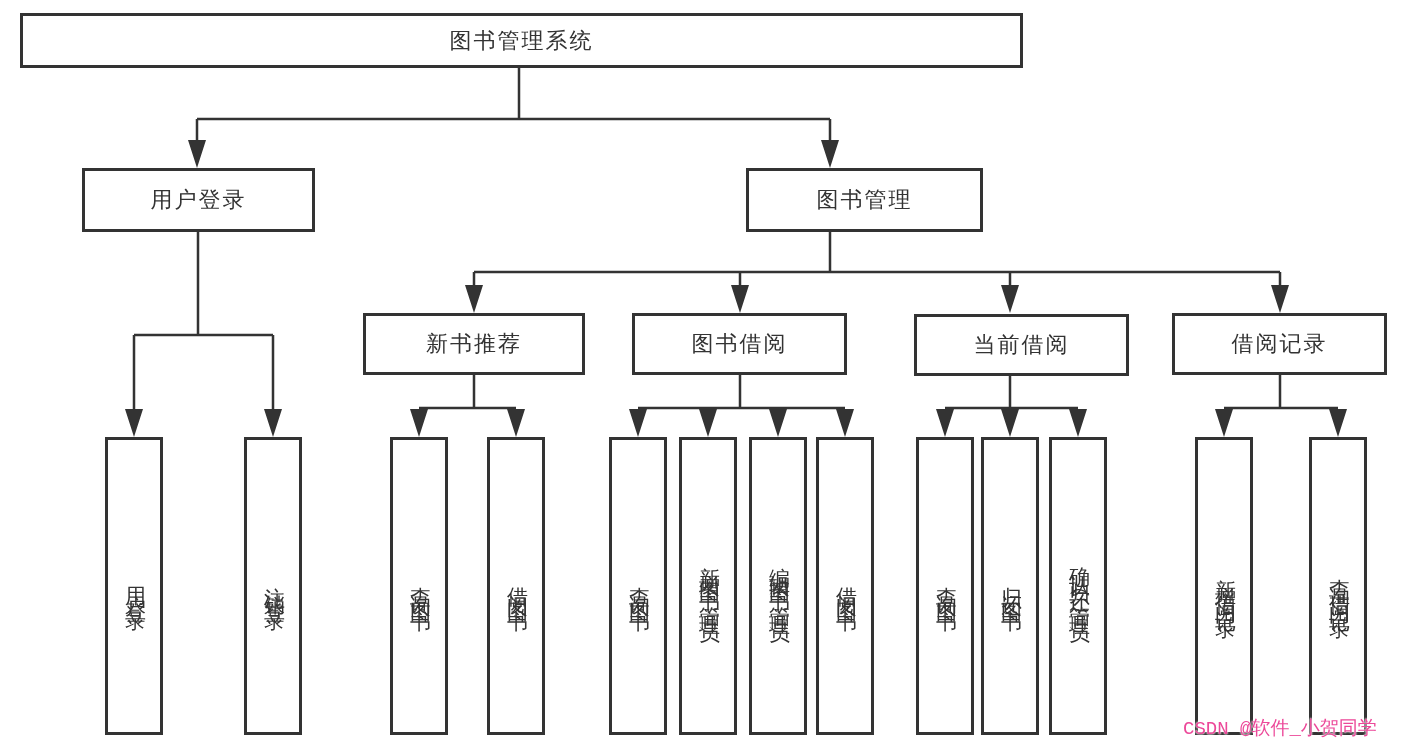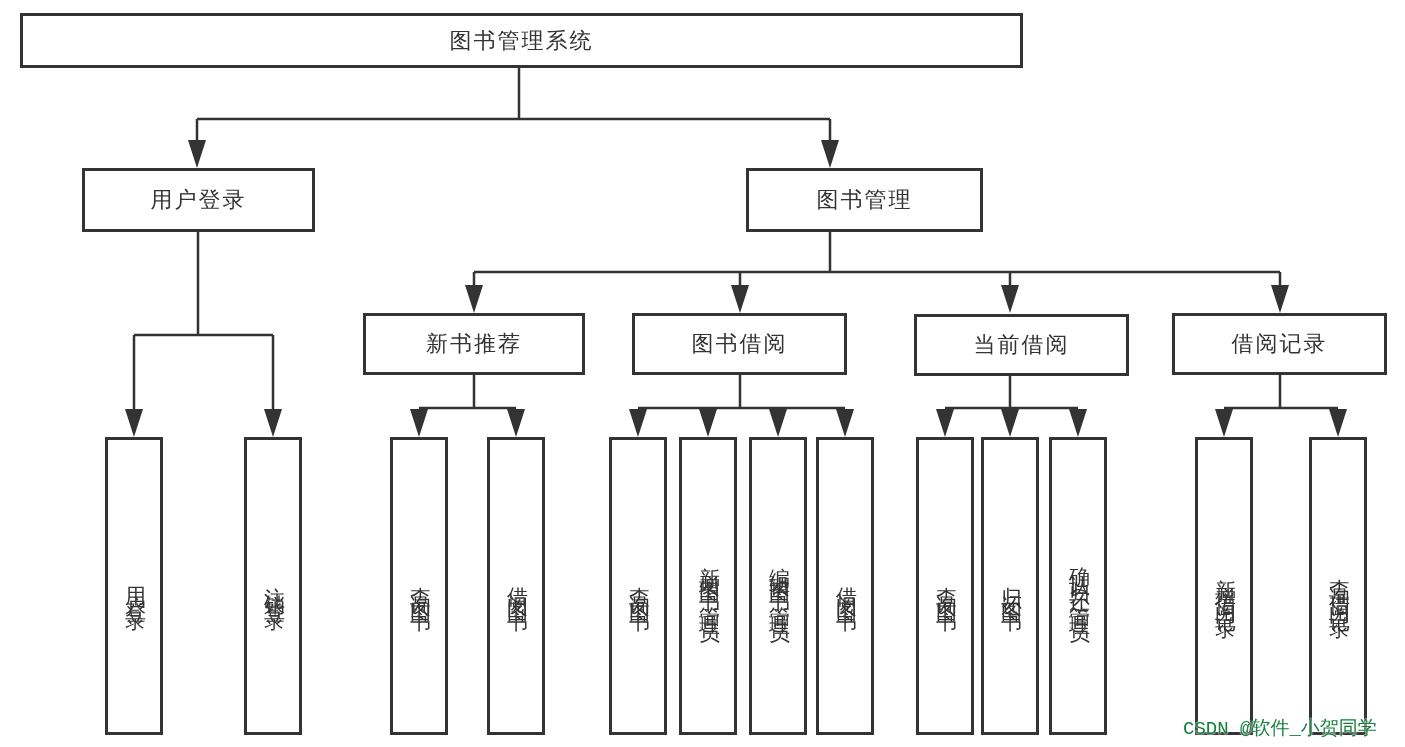--- a/index.html
+++ b/index.html
@@ -43,21 +43,21 @@
     font-size: 21px;
     letter-spacing: 8px;
     line-height: 1;
     color: #333333;
   }
   #watermark {
     position: absolute;
     left: 1183px;
     top: 715px;
     font-size: 19px;
-    color: #15803d;
+    color: #ec4899;
     white-space: nowrap;
     z-index: 5;
     text-shadow: 0 0 2px #ffffff, 0 0 2px #ffffff;
   }
 </style>
 </head>
 <body>
 
 <div id="canvas">
 

